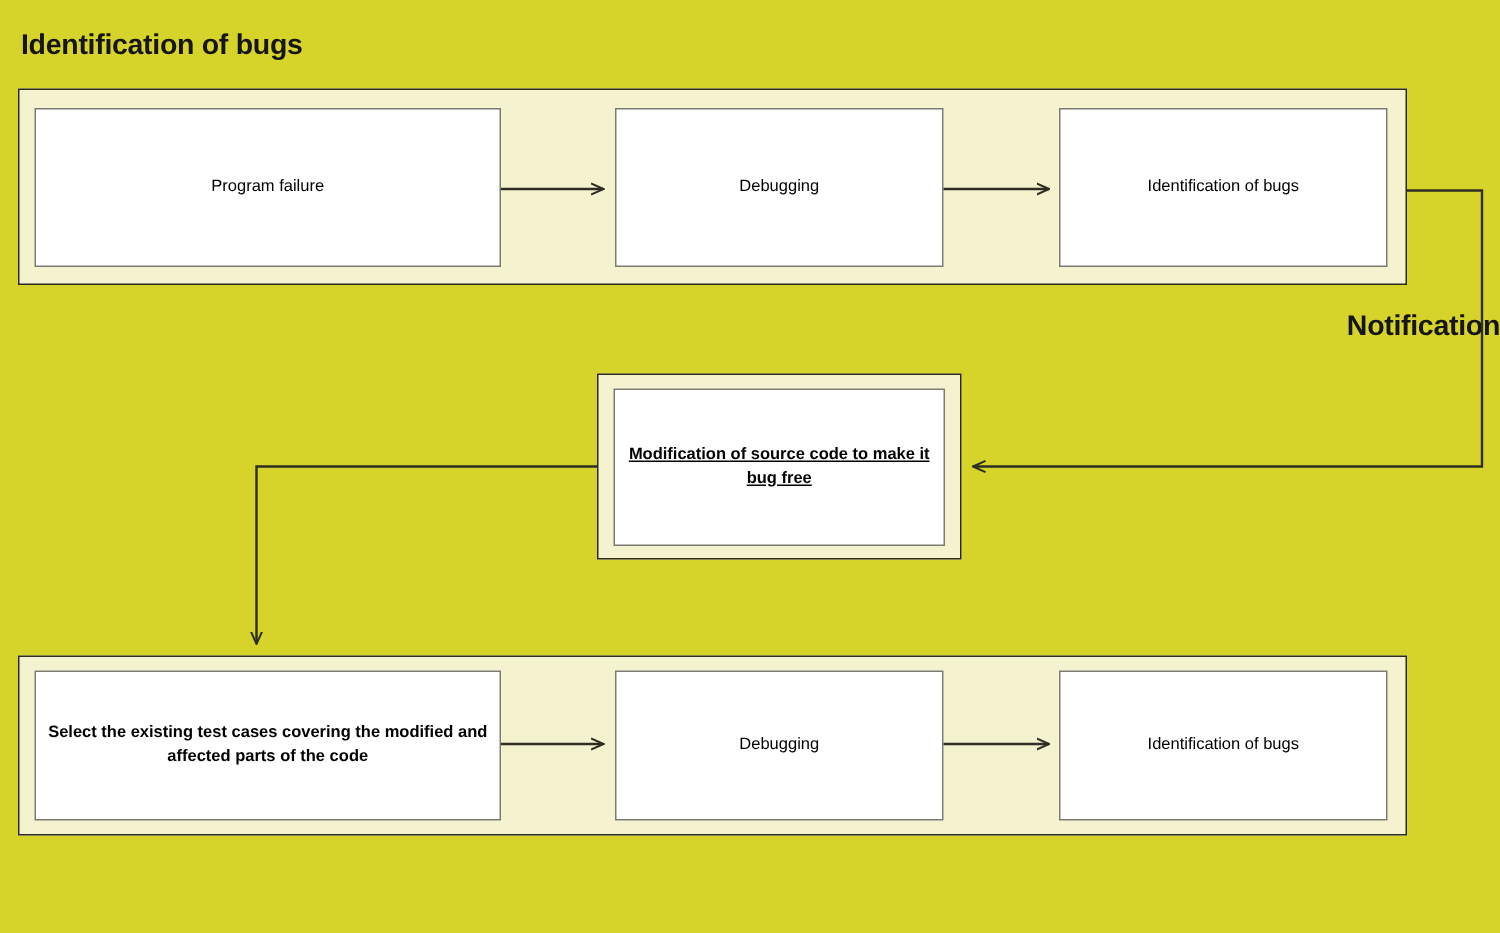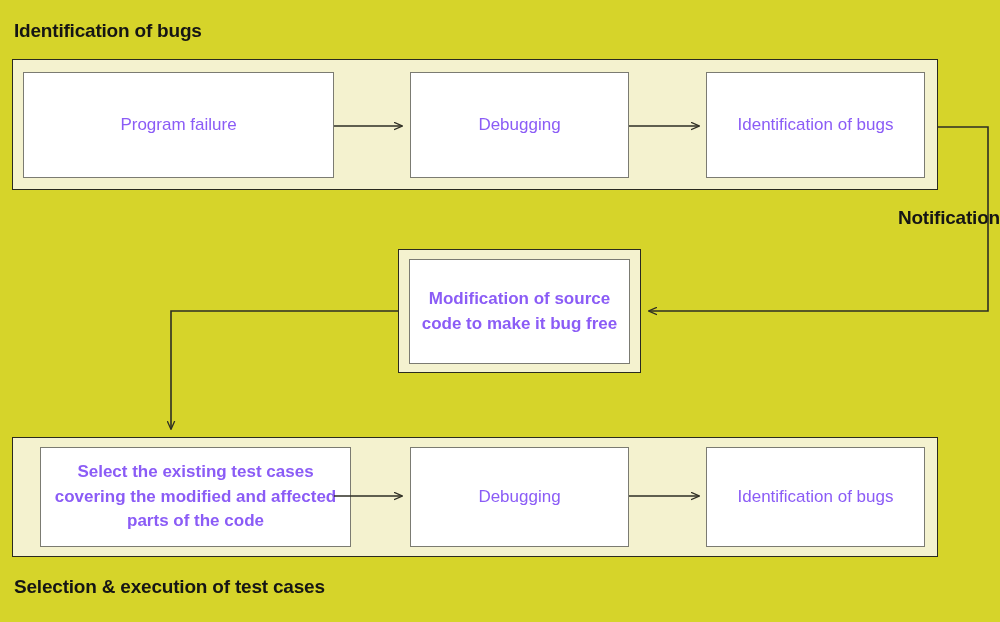--- a/index.html
+++ b/index.html
@@ -47,37 +47,37 @@
   
   .pbox {
     position: absolute;
     background: #ffffff;
     border: 1.6px solid #7b7b72;
     box-sizing: border-box;
     display: flex;
     align-items: center;
     justify-content: center;
     text-align: center;
-    color: #8b5cf6;
-    font-size: 17px;
+    color: #000000;
+    font-size: 11px;
     line-height: 1.45;
     padding: 4px 8px;
   }
   .pbox.bold { font-weight: bold; }
 
   
   #box-program-failure    { left: 23px;  top: 72px; width: 311px; height: 106px; }
   #box-debugging-top      { left: 410px; top: 72px; width: 219px; height: 106px; }
   #box-identification-top { left: 706px; top: 72px; width: 219px; height: 106px; }
 
   
-  #box-modification { left: 409px; top: 259px; width: 221px; height: 105px; }
+  #box-modification { left: 409px; top: 259px; width: 221px; height: 105px; text-decoration: underline; }
 
   
-  #box-select-tests          { left: 40px;  top: 447px; width: 311px; height: 100px; }
+  #box-select-tests          { left: 23px;  top: 447px; width: 311px; height: 100px; }
   #box-debugging-bottom      { left: 410px; top: 447px; width: 219px; height: 100px; }
   #box-identification-bottom { left: 706px; top: 447px; width: 219px; height: 100px; }
 
   
   #connectors {
     position: absolute;
     left: 0;
     top: 0;
     width: 1000px;
     height: 622px;
@@ -91,21 +91,20 @@
 </style>
 </head>
 <body>
 
 <div id="canvas">
 
   <div class="section-title" id="title-identification">Identification of bugs</div>
 
   <div class="section-title" id="title-notification">Notification</div>
 
-  <div class="section-title" id="title-selection">Selection &amp; execution of test cases</div>
 
   <div class="band" id="band-top"></div>
 
   <div class="pbox" id="box-program-failure">Program failure</div>
 
   <div class="pbox" id="box-debugging-top">Debugging</div>
 
   <div class="pbox" id="box-identification-top">Identification of bugs</div>
 
   <div class="band" id="band-notify"></div>

